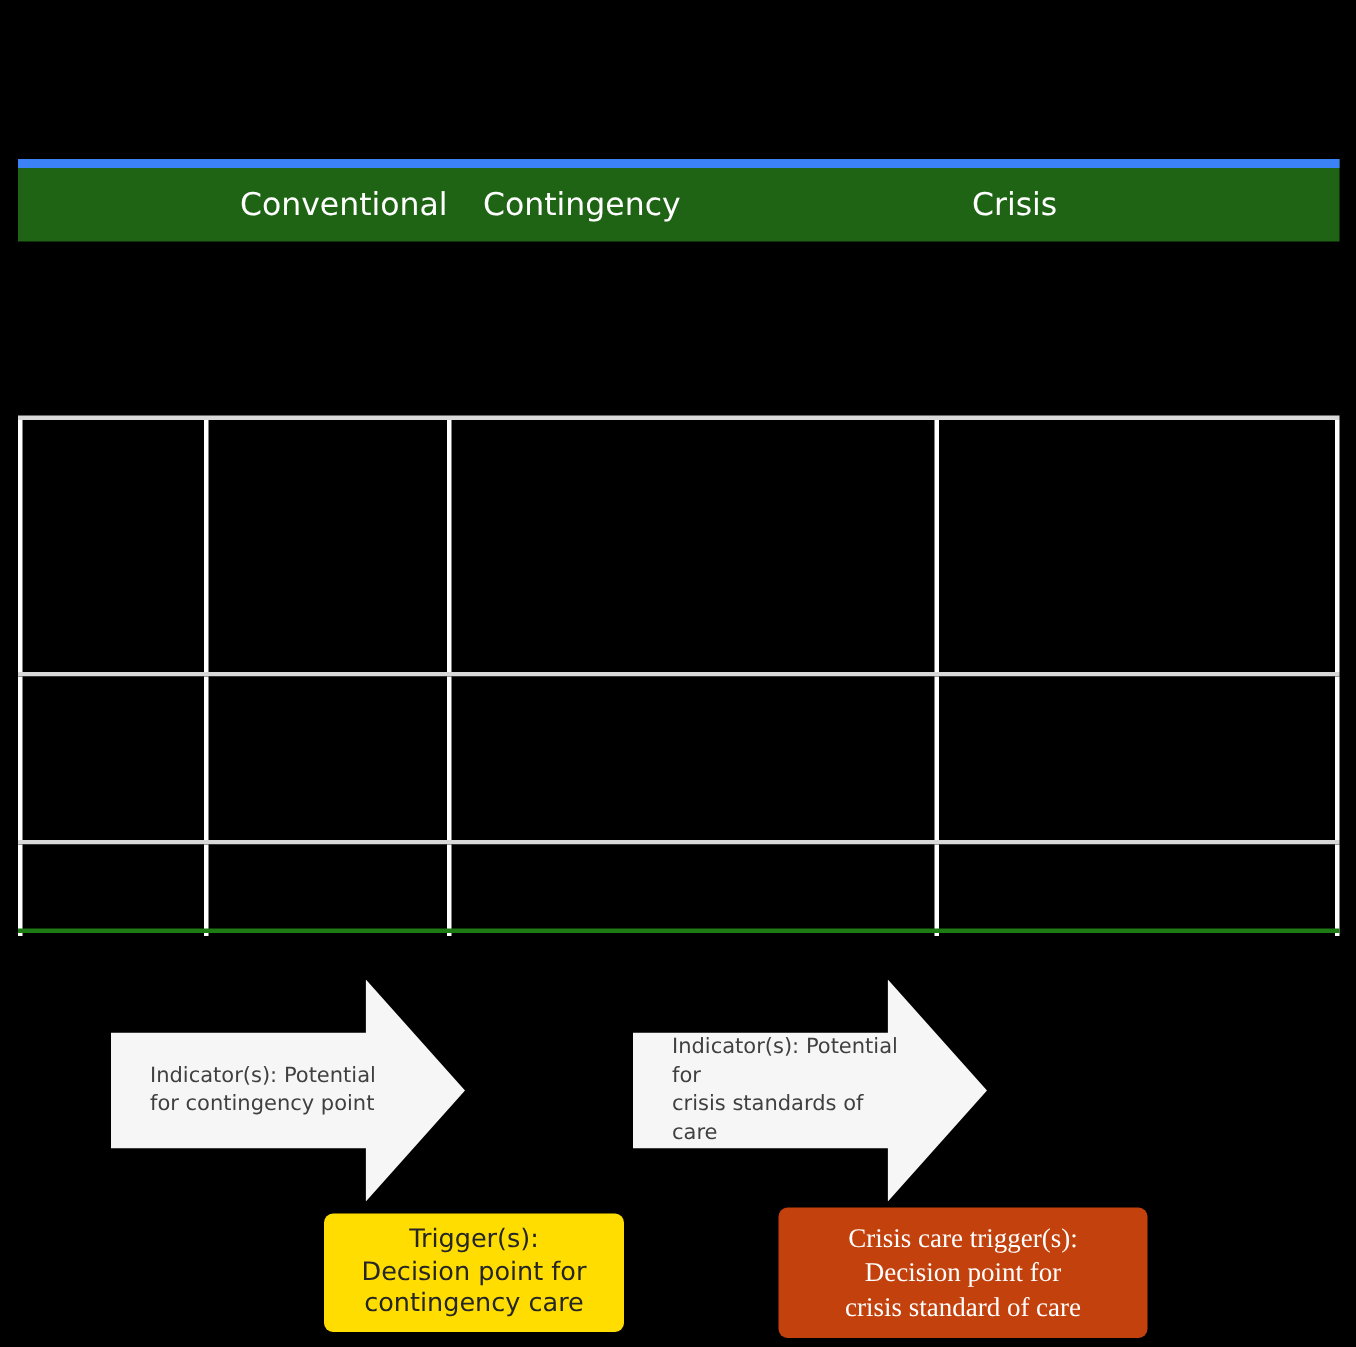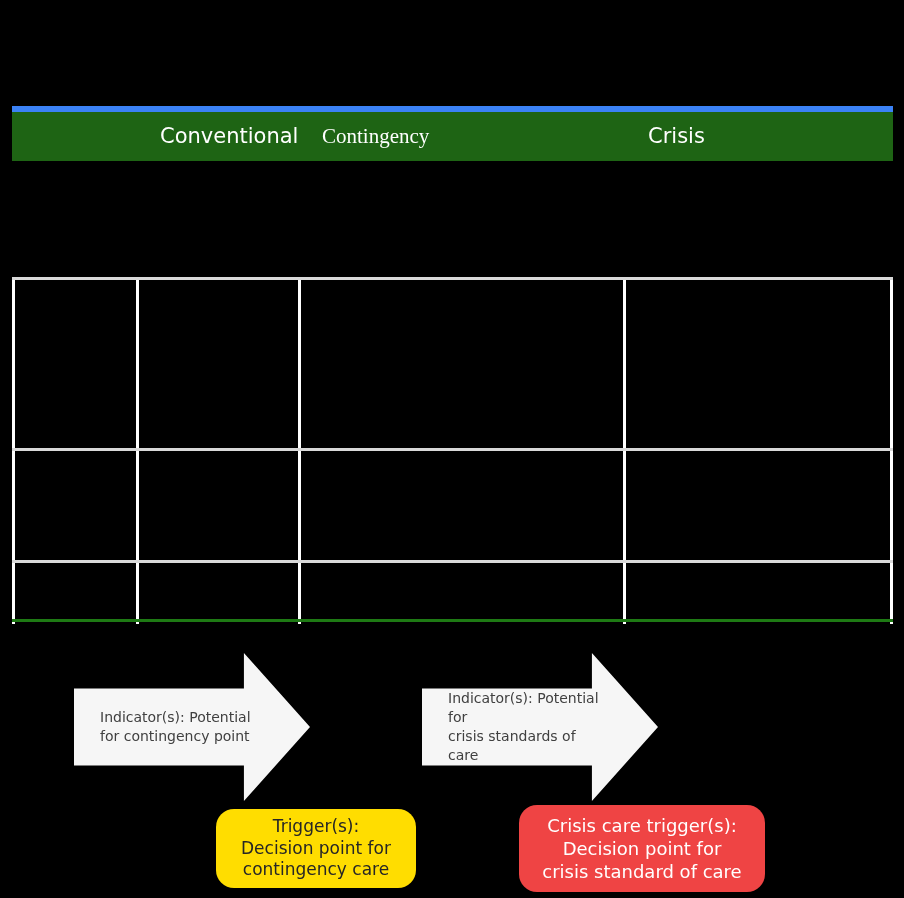--- a/index.html
+++ b/index.html
@@ -30,21 +30,21 @@
   .continuum-label {
     position: absolute;
     top: 50%;
     transform: translateY(-50%);
     color: #FFFFFF;
     font-size: 21px;
     line-height: 1.1;
     white-space: nowrap;
   }
   #continuum-label-conventional { left: 148px; }
-  #continuum-label-contingency  { left: 310px; font-family: Liberation Serif, serif; }
+  #continuum-label-contingency  { left: 310px; }
   #continuum-label-crisis       { left: 636px; text-align: center; }
 
   
   #capacity-table {
     position: absolute;
     left: 12px;
     top: 277px;
     width: 881px;
     height: 344px;
     border-top: 3px solid #D9D9D9;
@@ -110,21 +110,21 @@
     line-height: 1.35;
     text-align: left;
     white-space: pre-line;
   }
   #indicator-arrow-contingency { left: 74px; top: 653px; }
   #indicator-arrow-crisis      { left: 422px; top: 653px; }
 
   
   .trigger-box {
     position: absolute;
-    border-radius: 18px;
+    border-radius: 6px;
     display: flex;
     align-items: center;
     justify-content: center;
     text-align: center;
     line-height: 1.28;
     white-space: pre-line;
     box-sizing: border-box;
     padding: 4px 20px;
   }
   #trigger-box-contingency {
@@ -134,23 +134,24 @@
     height: 79px;
     background: #FFDD00;
     color: #262626;
     font-size: 17px;
   }
   #trigger-box-crisis {
     left: 519px;
     top: 805px;
     width: 246px;
     height: 87px;
-    background: #ef4444;
+    background: #c2410c;
     color: #FFFFFF;
     font-size: 18px;
+    font-family: Liberation Serif, serif;
   }
 </style>
 </head>
 <body>
 
 <div id="canvas">
 
   <div id="continuum-bar">
     <span class="continuum-label" id="continuum-label-conventional">Conventional</span>
     <span class="continuum-label" id="continuum-label-contingency">Contingency</span>

